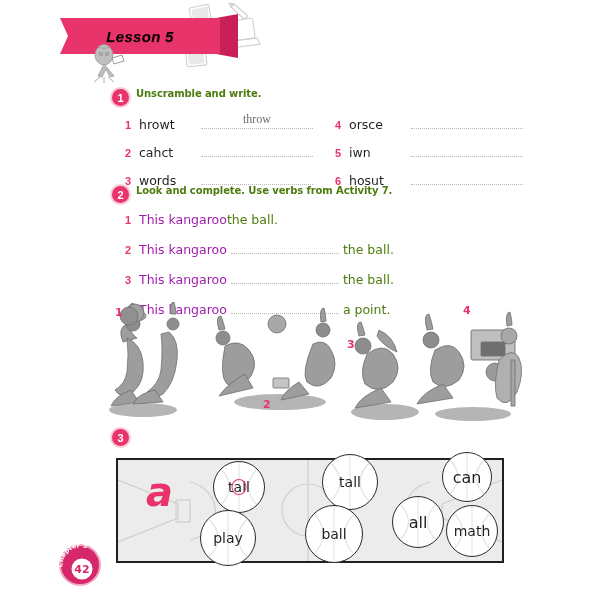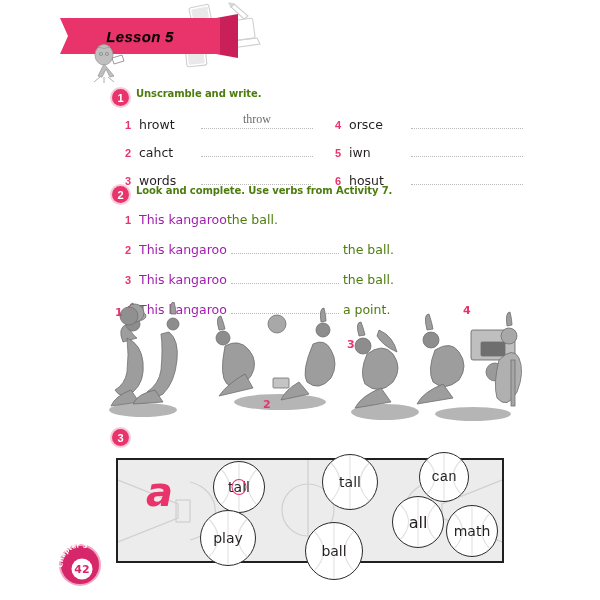--- a/index.html
+++ b/index.html
@@ -373,21 +373,21 @@
     <svg class="seam" viewBox="0 0 54 54">
       <g fill="none" stroke="#c8c8c8" stroke-width="1.1">
         <line x1="27" y1="0" x2="27" y2="54"></line>
         <path d="M7 7 q20 20 0 40"></path>
           <path d="M47 7 q-20 20 0 40"></path>
       </g>
     </svg>
     <span>tall</span>
   </div>
 
-  <div class="ball" style="left:305px;top:522px;width:56px;height:56px;font-size:14px;text-align:right;">
+  <div class="ball" style="left:305px;top:505px;width:56px;height:56px;font-size:14px;text-align:right;">
     <svg class="seam" viewBox="0 0 56 56">
       <g fill="none" stroke="#c8c8c8" stroke-width="1.1">
         <line x1="28" y1="0" x2="28" y2="56"></line>
         <path d="M7 7 q21 21 0 42"></path>
           <path d="M49 7 q-21 21 0 42"></path>
       </g>
     </svg>
     <span>ball</span>
   </div>
 
@@ -395,21 +395,21 @@
     <svg class="seam" viewBox="0 0 50 50">
       <g fill="none" stroke="#c8c8c8" stroke-width="1.1">
         <line x1="25" y1="0" x2="25" y2="50"></line>
         <path d="M6 6 q19 19 0 38"></path>
           <path d="M44 6 q-19 19 0 38"></path>
       </g>
     </svg>
     <span>all</span>
   </div>
 
-  <div class="ball" style="left:419px;top:452px;width:48px;height:48px;font-size:14px;font-family:Liberation Mono, monospace;">
+  <div class="ball" style="left:442px;top:452px;width:48px;height:48px;font-size:16px;">
     <svg class="seam" viewBox="0 0 48 48">
       <g fill="none" stroke="#c8c8c8" stroke-width="1.1">
         <line x1="24" y1="0" x2="24" y2="48"></line>
         <path d="M6 6 q18 18 0 36"></path>
           <path d="M42 6 q-18 18 0 36"></path>
       </g>
     </svg>
     <span>can</span>
   </div>
 

